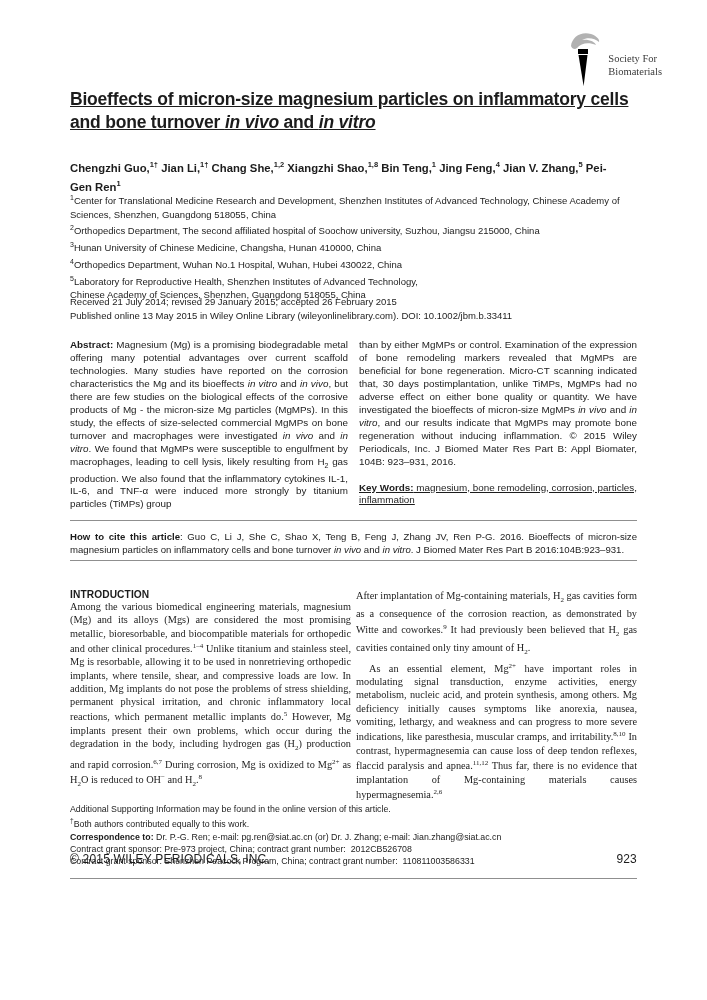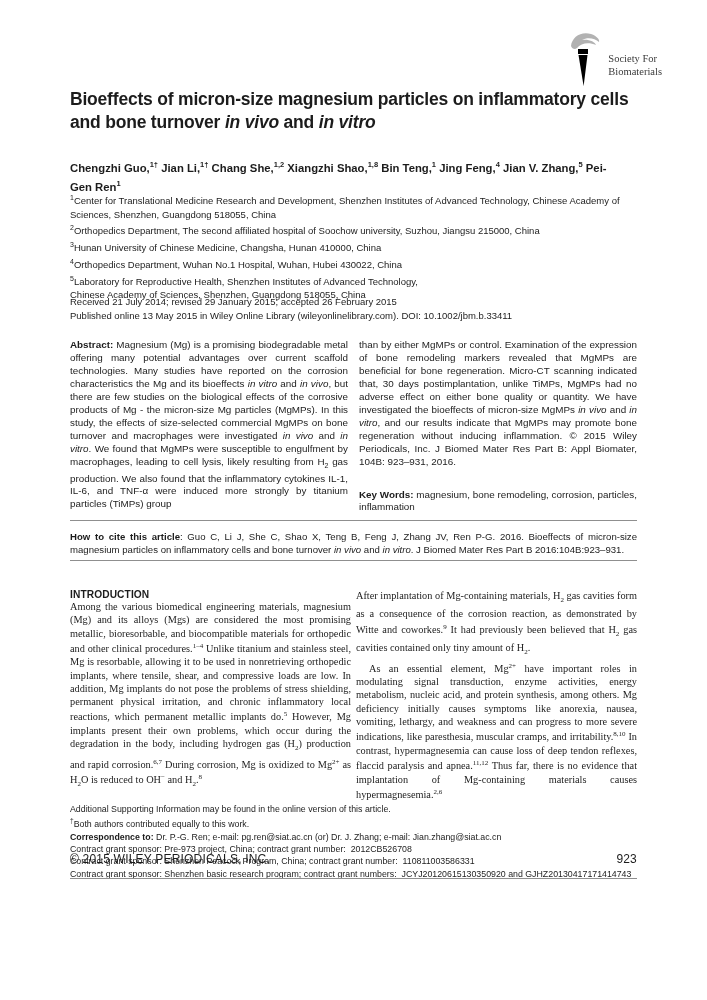--- a/index.html
+++ b/index.html
@@ -15,21 +15,21 @@
   .logo { top:31px; right:45px; display:flex; align-items:flex-start; }
   .logo svg { display:block; }
   .logo-text {
     font-family:Liberation Serif, serif; font-size:10.5px; line-height:12.5px;
     color:#3a3a3a; margin-left:5px; margin-top:22px;
   }
 
   
   .title {
     top:88px; left:70px; width:567px;
-    font-size:17.5px; font-weight:bold; line-height:23px; letter-spacing:-0.2px;
+    font-size:17.5px; font-weight:bold; line-height:23px; letter-spacing:-0.2px;text-decoration:underline;
   }
 
   
   .authors {
     top:157px; left:70px; width:567px;
     font-size:11.3px; font-weight:bold; line-height:15px;
   }
   .authors sup { font-size:7.5px; }
 
   
@@ -37,21 +37,21 @@
   .affiliations sup { font-size:7px; }
 
   
   .dates { top:295px; left:70px; width:567px; font-size:9.5px; line-height:13.5px; }
 
   
   .abstract { top:339px; left:70px; width:567px; display:flex; gap:11px; }
   .abstract .col { flex:1; font-size:9.85px; line-height:12.95px; text-align:justify; }
   .abstract sub, .cite sub, .intro sub { font-size:7px; }
   .abstract sup, .intro sup { font-size:7px; }
-  .kw { margin-top:20px; }
+  .kw { margin-top:13px;text-decoration:underline; }
 
   .rule { left:70px; width:567px; height:0; border-top:1px solid #8f8f8f; }
   .rule1 { top:520px; }
   .rule2 { top:560px; }
   .rule3 { top:878px; }
 
   
   .cite { top:530px; left:70px; width:567px; font-size:9.6px; line-height:13.2px; text-align:justify; }
 
   
@@ -140,21 +140,20 @@
       <div class="indent">As an essential element, Mg<sup>2+</sup> have important roles in modulating signal transduction, enzyme activities, energy metabolism, nucleic acid, and protein synthesis, among others. Mg deficiency initially causes symptoms like anorexia, nausea, vomiting, lethargy, and weakness and can progress to more severe indications, like paresthesia, muscular cramps, and irritability.<sup>8,10</sup> In contrast, hypermagnesemia can cause loss of deep tendon reflexes, flaccid paralysis and apnea.<sup>11,12</sup> Thus far, there is no evidence that implantation of Mg-containing materials causes hypermagnesemia.<sup>2,6</sup></div>
     </div>
   </div>
 
   <div class="abs footnotes">
     <div>Additional Supporting Information may be found in the online version of this article.</div>
     <div><sup>†</sup>Both authors contributed equally to this work.</div>
     <div><b>Correspondence to:</b> Dr. P.-G. Ren; e-mail: pg.ren@siat.ac.cn (or) Dr. J. Zhang; e-mail: Jian.zhang@siat.ac.cn</div>
     <div>Contract grant sponsor: Pre-973 project, China; contract grant number:&nbsp; 2012CB526708</div>
     <div>Contract grant sponsor: Shenzhen Peacock Program, China; contract grant number:&nbsp; 110811003586331</div>
-    <div>Contract grant sponsor: Shenzhen basic research program; contract grant numbers:&nbsp; JCYJ20120615130350920 and GJHZ20130417171414743</div>
   </div>
 
   <div class="abs rule rule3"></div>
 
   <div class="abs footer">
     <span>© 2015 WILEY PERIODICALS, INC.</span>
     <span>923</span>
   </div>
 
 

